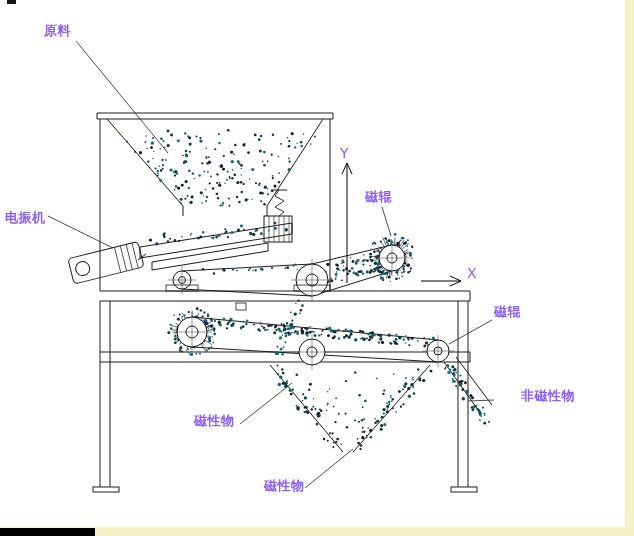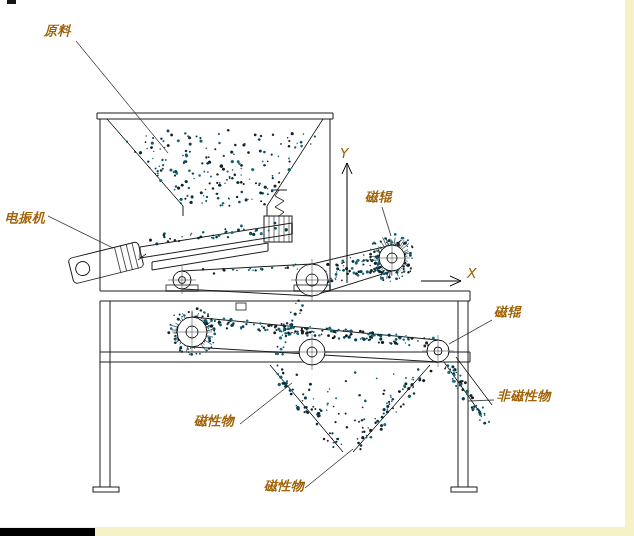--- a/index.html
+++ b/index.html
@@ -8,22 +8,22 @@
     background:#f5f2c8;
     font-family:"DejaVu Sans","Liberation Sans",sans-serif;
     overflow:hidden;
   }
   .stage{position:relative;width:634px;height:536px}
   .paper{position:absolute;left:0;top:0;width:625px;height:527px;background:#ffffff}
   .blackbar{position:absolute;left:0;top:528px;width:95px;height:8px;background:#000}
   .corner-mark{position:absolute;left:7px;top:0;width:9px;height:4px;background:#161616}
   svg{position:absolute;left:0;top:0}
   .lbl{
-    position:absolute;color:#a16207;font-size:13px;font-weight:600;
-    letter-spacing:0.5px;white-space:nowrap;line-height:1;font-style:italic;
+    position:absolute;color:#8b5cf6;font-size:13px;font-weight:600;
+    letter-spacing:0.5px;white-space:nowrap;line-height:1;
   }
   .axis-lbl{font-size:14px;font-weight:400;letter-spacing:0}
 </style>
 </head>
 <body>
 
 <div class="stage">
   <div class="paper"></div>
   <div class="corner-mark"></div>
 
@@ -1059,20 +1059,20 @@
       <path d="M494,400 L468,401"></path>
       <path d="M240,424 L292,383"></path>
       <path d="M305,488 L353,449"></path>
     </g>
   </svg>
 
   <div class="lbl" style="left:44px;top:24px">原料</div>
   <div class="lbl" style="left:5px;top:211px">电振机</div>
   <div class="lbl" style="left:365px;top:190px">磁辊</div>
   <div class="lbl" style="left:494px;top:305px">磁辊</div>
-  <div class="lbl" style="left:497px;top:389px">非磁性物</div>
+  <div class="lbl" style="left:521px;top:389px">非磁性物</div>
   <div class="lbl" style="left:194px;top:414px">磁性物</div>
   <div class="lbl" style="left:264px;top:479px">磁性物</div>
   <div class="lbl axis-lbl" style="left:340px;top:146px">Y</div>
   <div class="lbl axis-lbl" style="left:467px;top:266px">X</div>
 
   <div class="blackbar"></div>
 </div>
 
 </body></html>

